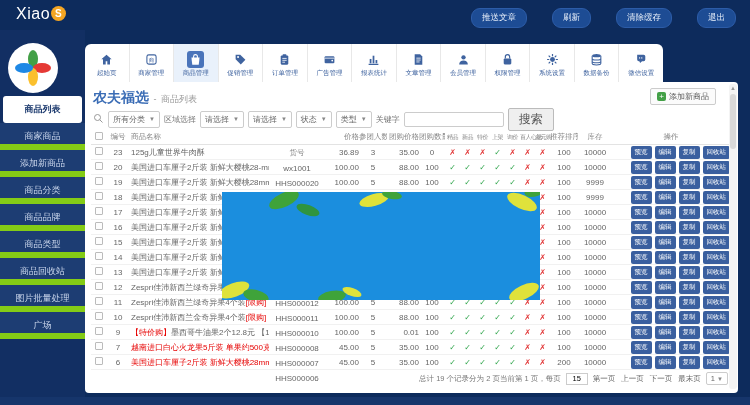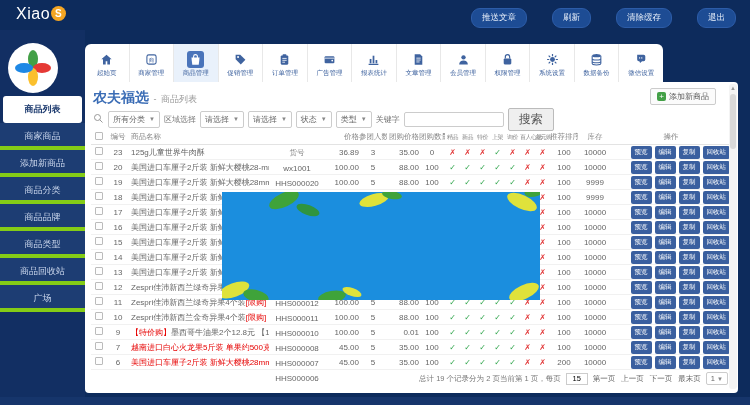--- a/index.html
+++ b/index.html
@@ -13,21 +13,21 @@
     background:#f5a623;color:#fff;border-radius:50%;font-size:10px;font-weight:bold;margin-left:1px;vertical-align:2px;}
   .tb-btns{position:absolute;right:14px;top:8px;display:flex;gap:25px;}
   .tb-btn{background:#1d4c94;color:#eaf1fb;border:1px solid #2c5ca8;border-radius:9px;
     font-size:8.5px;padding:3px 10px;cursor:pointer;white-space:nowrap;}
 
   
   .sidebar{position:absolute;left:0;top:30px;bottom:0;width:85px;background:#122f63;}
   .side-logo{position:absolute;left:7px;top:12px;width:52px;height:52px;}
   .side-menu{position:absolute;left:0;right:0;top:66px;}
   .side-item{height:27px;line-height:27px;text-align:center;font-size:9px;color:#cdd9ee;
-    background:#1d3d73;border-bottom:4px solid #84cc16;cursor:pointer;}
+    background:#1d3d73;border-bottom:6px solid #84cc16;cursor:pointer;}
   .side-item.active{background:#fff;color:#1c3a6e;border-radius:3px;margin:0 3px;border-bottom:none;font-weight:bold;}
 
   
   .tabsbar{position:absolute;left:85px;top:44px;width:578px;height:38px;background:#fff;
     border-radius:6px 6px 0 0;display:flex;overflow:hidden;}
   .tab{flex:1;display:flex;flex-direction:column;align-items:center;justify-content:center;
     border-left:1px solid #e8e8e8;cursor:pointer;padding-top:2px;}
   .tab:first-child{border-left:none;}
   .tab .ticon{width:17px;height:17px;color:#3f639f;display:flex;align-items:center;justify-content:center;}
   .tab .ticon svg{width:13px;height:13px;fill:currentColor;}
@@ -114,20 +114,21 @@
       <ellipse cx="17" cy="26" rx="9" ry="5" fill="#1e88e5"></ellipse>
     </svg>
     <div class="side-menu">
         <div class="side-item active">商品列表</div>
         <div class="side-item">商家商品</div>
         <div class="side-item">添加新商品</div>
         <div class="side-item">商品分类</div>
         <div class="side-item">商品品牌</div>
         <div class="side-item">商品类型</div>
         <div class="side-item">商品回收站</div>
+        <div class="side-item">图片批量处理</div>
         <div class="side-item">广场</div>
       </div>
   </div>
 
   <div class="tabsbar">
       <div class="tab">
         <span class="ticon">
           <svg viewBox="0 0 24 24">
             <path d="M12 3 2.5 11.5h3V21h5v-6h3v6h5v-9.5h3z"></path>
           </svg>

